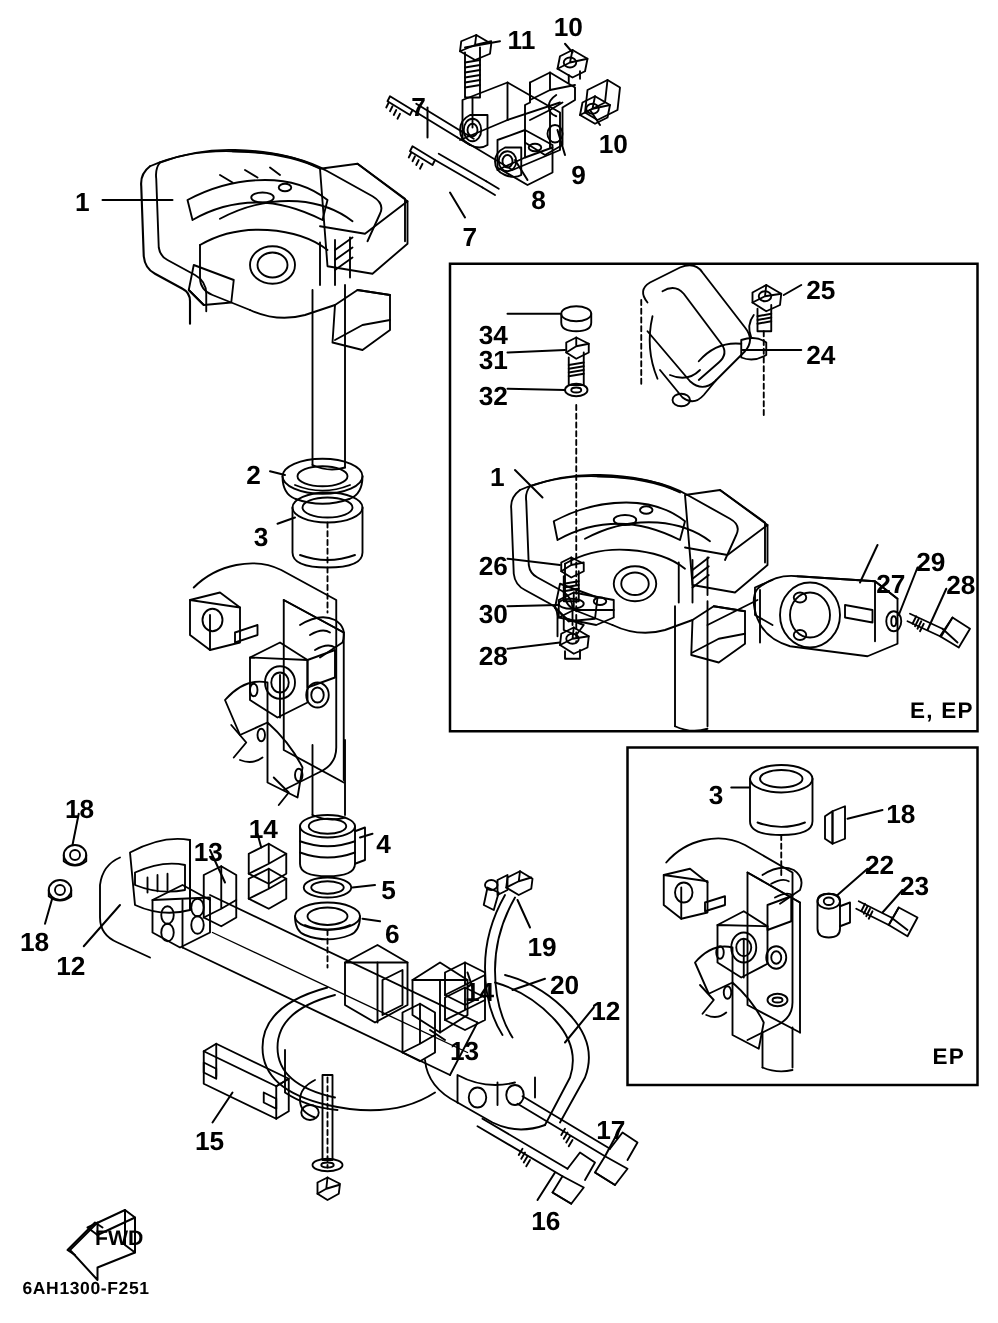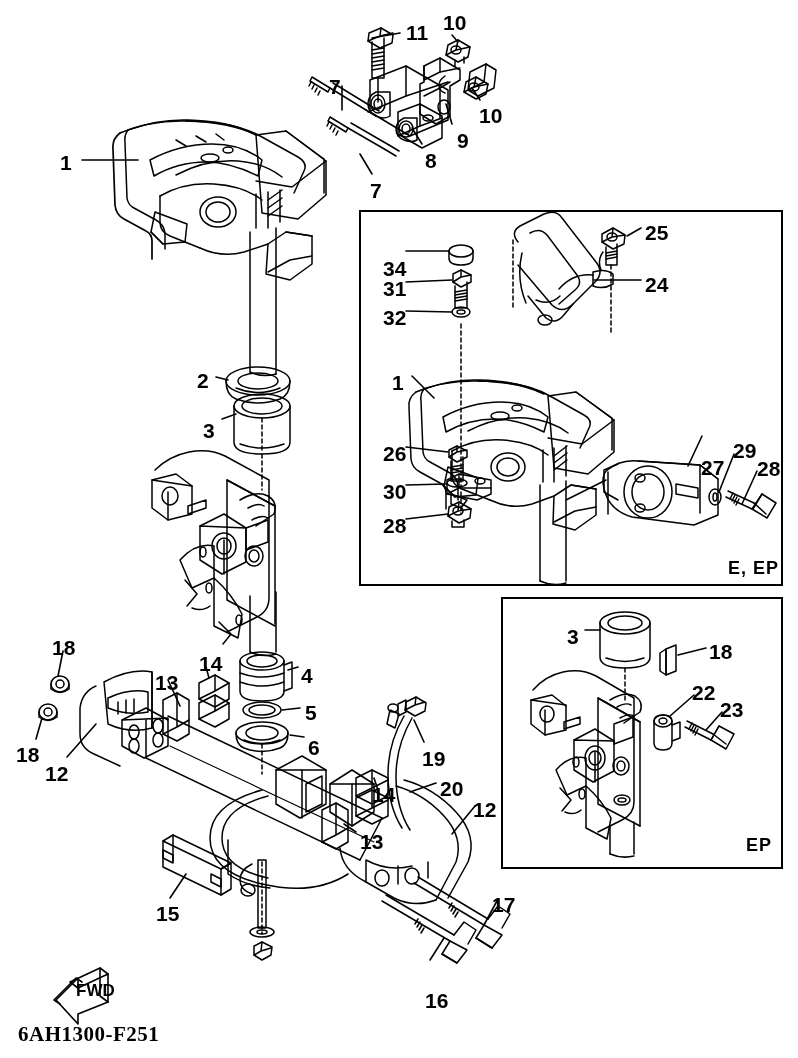--- a/index.html
+++ b/index.html
@@ -4,22 +4,22 @@
 <style>
   html,body{margin:0;padding:0;background:#ffffff;}
   body{width:798px;height:1058px;position:relative;overflow:hidden;
        font-family:"Liberation Sans","DejaVu Sans",sans-serif;color:#000;}
   #sheet{position:absolute;left:0;top:0;width:798px;height:1058px;}
   svg{position:absolute;left:0;top:0;width:798px;height:1058px;overflow:visible;}
   .callout{position:absolute;font-weight:bold;font-size:21px;line-height:21px;
            letter-spacing:0px;white-space:nowrap;font-family:"Liberation Sans",sans-serif;}
   .panel-label{position:absolute;font-weight:bold;font-size:18px;letter-spacing:1px;
                font-family:"Liberation Sans",sans-serif;}
-  .footer-code{position:absolute;font-weight:bold;font-size:21px;letter-spacing:0.5px;
-               font-family:Liberation Serif, serif;}
+  .footer-code{position:absolute;font-weight:bold;font-size:14px;letter-spacing:0.5px;
+               font-family:Liberation Sans, sans-serif;}
   .fwd-text{font-weight:bold;font-size:17px;font-family:"Liberation Sans",sans-serif;}
   .panel{position:absolute;border:2.5px solid #000;background:transparent;box-sizing:border-box;}
 </style>
 </head>
 <body>
 
 <div id="sheet">
 
   <div class="panel" style="left:359px;top:210px;width:424px;height:376px;"></div>
   <div class="panel" style="left:501px;top:597px;width:282px;height:272px;"></div>
@@ -538,22 +538,22 @@
       <div class="callout" style="left: 199px; top: 653px;">14</div>
       <div class="callout" style="left: 301px; top: 665px;">4</div>
       <div class="callout" style="left: 305px; top: 702px;">5</div>
       <div class="callout" style="left: 308px; top: 737px;">6</div>
       <div class="callout" style="left: 422px; top: 748px; text-align: right;">19</div>
       <div class="callout" style="left: 440px; top: 778px;">20</div>
       <div class="callout" style="left: 372px; top: 784px;">14</div>
       <div class="callout" style="left: 360px; top: 831px;">13</div>
       <div class="callout" style="left: 473px; top: 799px;">12</div>
       <div class="callout" style="left: 156px; top: 903px;">15</div>
-      <div class="callout" style="left: 492px; top: 894px;">17</div>
-      <div class="callout" style="left: 425px; top: 967px; margin-top: 23px;">16</div>
+      <div class="callout" style="left: 477px; top: 894px;">17</div>
+      <div class="callout" style="left: 425px; top: 967px;">16</div>
       <div class="callout" style="left: 383px; top: 258px;">34</div>
       <div class="callout" style="left: 383px; top: 278px;">31</div>
       <div class="callout" style="left: 383px; top: 307px;">32</div>
       <div class="callout" style="left: 645px; top: 222px;">25</div>
       <div class="callout" style="left: 645px; top: 274px;">24</div>
       <div class="callout" style="left: 392px; top: 372px;">1</div>
       <div class="callout" style="left: 383px; top: 443px;">26</div>
       <div class="callout" style="left: 383px; top: 481px;">30</div>
       <div class="callout" style="left: 383px; top: 515px;">28</div>
       <div class="callout" style="left: 701px; top: 423px; margin-top: 34px;">27</div>

